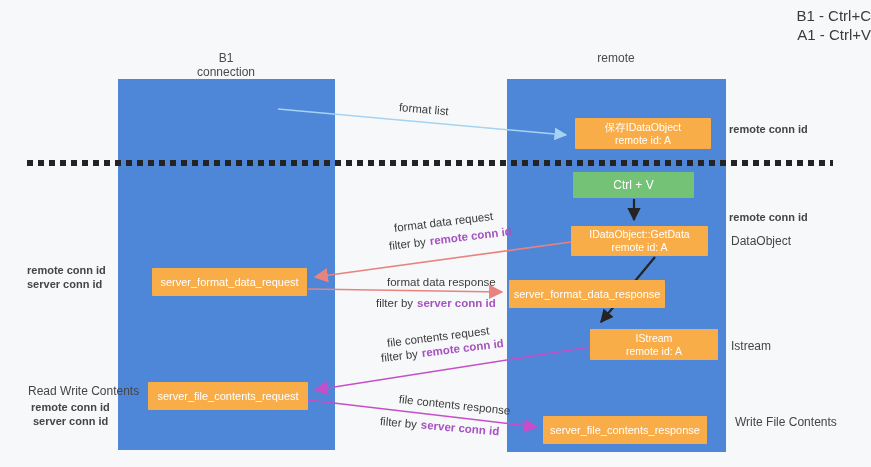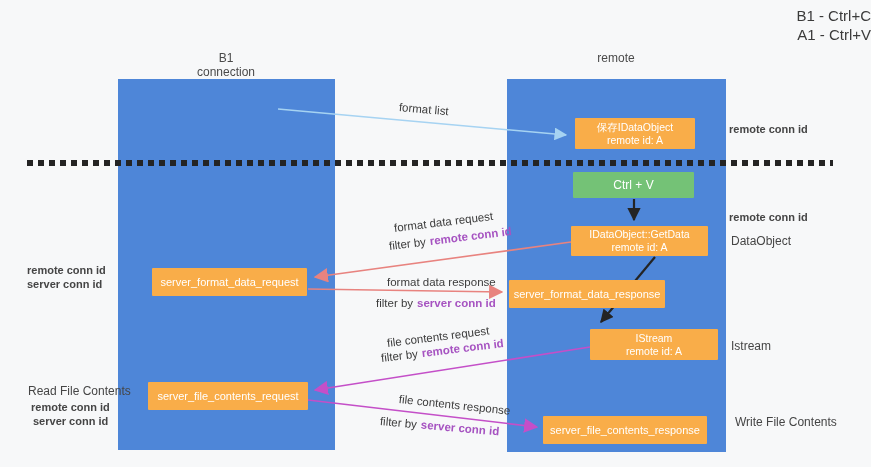--- a/index.html
+++ b/index.html
@@ -97,21 +97,21 @@
     <line x1="278" y1="109" x2="566" y2="135" stroke="var(--arrow-lightblue)" stroke-width="1.6" marker-end="url(#mk-lb)"></line>
     <line x1="634" y1="199" x2="634" y2="220" stroke="var(--arrow-black)" stroke-width="2.2" marker-end="url(#mk-bk)"></line>
     <line x1="655" y1="257" x2="601" y2="322" stroke="var(--arrow-black)" stroke-width="2.2" marker-end="url(#mk-bk)"></line>
     <line x1="571" y1="242" x2="315" y2="277" stroke="var(--arrow-salmon)" stroke-width="1.6" marker-end="url(#mk-sa)"></line>
     <line x1="308" y1="289" x2="502" y2="292" stroke="var(--arrow-salmon)" stroke-width="1.6" marker-end="url(#mk-sa)"></line>
     <line x1="590" y1="347" x2="315" y2="390" stroke="var(--arrow-magenta)" stroke-width="1.6" marker-end="url(#mk-ma)"></line>
     <line x1="308" y1="400" x2="537" y2="427" stroke="var(--arrow-magenta)" stroke-width="1.6" marker-end="url(#mk-ma)"></line>
   </svg>
 
 
-  <div class="node orange" style="left:575px;top:118px;width:120px;height:31px;">
+  <div class="node orange" style="left:575px;top:118px;width:136px;height:31px;">
     <span>保存IDataObject</span>
     <span>remote id: A</span>
   </div>
 
   <div class="node green" style="left:573px;top:172px;width:121px;height:26px;">
     <span>Ctrl + V</span>
   </div>
 
   <div class="node orange" style="left:571px;top:226px;width:137px;height:30px;">
     <span>IDataObject::GetData</span>
@@ -166,17 +166,17 @@
   </div>
 
   <div class="side-label id-tag purple" style="left:729px;top:123px;">remote conn id</div>
   <div class="side-label id-tag purple" style="left:729px;top:211px;">remote conn id</div>
   <div class="side-label" style="left:731px;top:234px;">DataObject</div>
   <div class="side-label" style="left:731px;top:339px;">Istream</div>
   <div class="side-label" style="left:735px;top:403px;margin-top:12px;">Write File Contents</div>
 
   <div class="side-label id-tag purple" style="left:27px;top:264px;">remote conn id</div>
   <div class="side-label id-tag green-text" style="left:27px;top:278px;">server conn id</div>
-  <div class="side-label" style="left:28px;top:384px;">Read File Contents</div>
+  <div class="side-label" style="left:28px;top:384px;">Read Write Contents</div>
   <div class="side-label id-tag purple" style="left:31px;top:401px;">remote conn id</div>
   <div class="side-label id-tag green-text" style="left:33px;top:415px;">server conn id</div>
 
 </div>
 
 </body></html>

